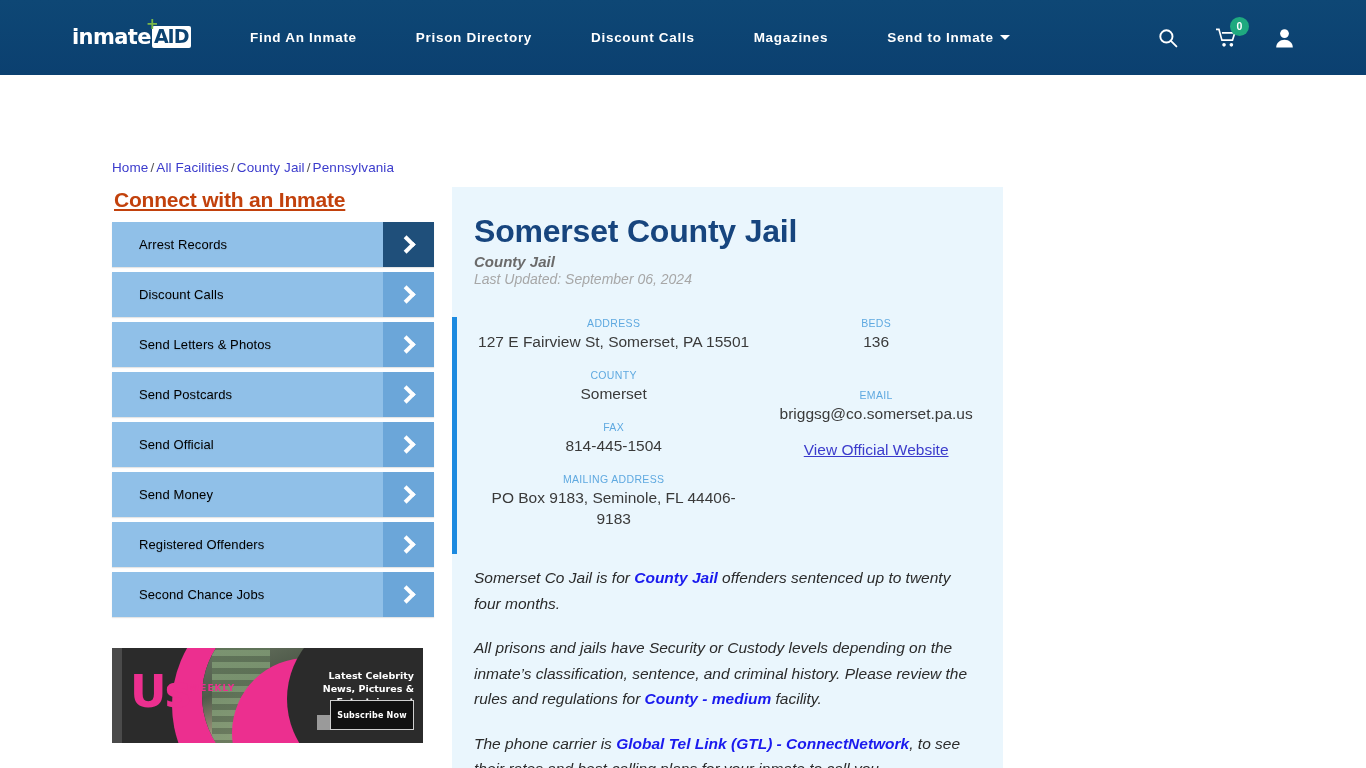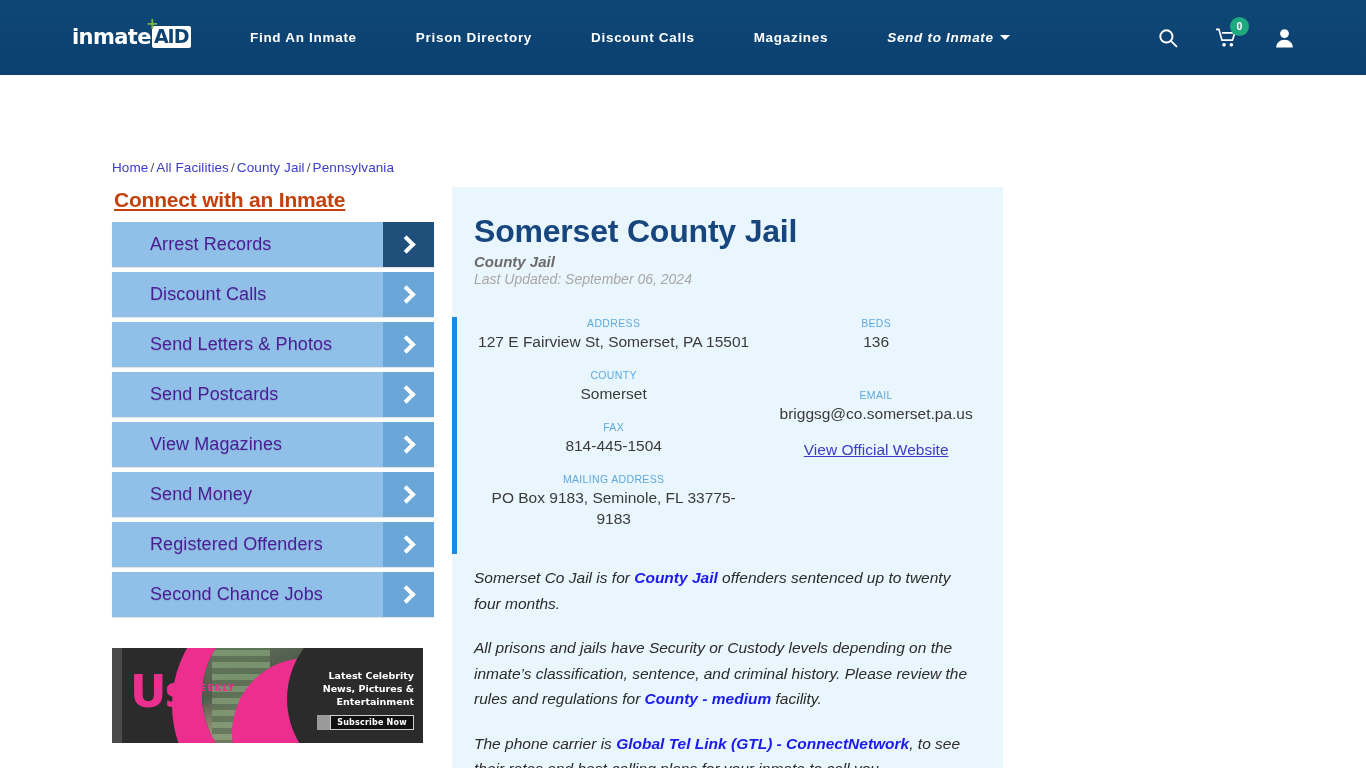--- a/index.html
+++ b/index.html
@@ -69,21 +69,21 @@
   .nav-item {
     color: #ffffff;
     font-size: 13.5px;
     font-weight: bold;
     letter-spacing: 0.7px;
     margin-right: 59px;
     white-space: nowrap;
     cursor: pointer;
     font-family: "Liberation Sans", sans-serif;
   }
-  .nav-item.with-caret { margin-right: 0; font-style: italic; }
+  .nav-item.with-caret { margin-right: 0; }
   .caret {
     display: inline-block;
     margin-left: 6px;
     width: 0; height: 0;
     border-left: 5px solid transparent;
     border-right: 5px solid transparent;
     border-top: 5px solid #ffffff;
     vertical-align: middle;
     position: relative;
     top: -1px;
@@ -139,23 +139,23 @@
     width: 322px;
     height: 45px;
     margin-bottom: 5px;
     background: #90c0e8;
     display: flex;
     align-items: center;
     cursor: pointer;
     box-shadow: 0 1px 1px rgba(0,0,0,0.10);
   }
   .side-btn .label {
-    color: #4c1d95;
-    font-size: 18px;
-    padding-left: 38px;
+    color: #000000;
+    font-size: 13px;
+    padding-left: 27px;
     letter-spacing: 0.1px;
     text-shadow: 0 1px 1px rgba(0,0,0,0.10);
   }
   .side-btn .chev-box {
     position: absolute;
     right: 0; top: 0;
     width: 51px; height: 45px;
     background: #6ba6d9;
     display: flex; align-items: center; justify-content: center;
   }
@@ -245,21 +245,21 @@
     color: #ffffff;
     font-size: 9.5px;
     font-weight: bold;
     line-height: 13px;
     z-index: 5;
     font-family: "DejaVu Sans", sans-serif;
   }
   .ad-cta {
     position: absolute;
     right: 9px; bottom: 13px;
-    width: 84px; height: 15px;
+    width: 84px; height: 30px;
     background: #111111;
     border: 1px solid #cfcfcf;
     color: #ffffff;
     font-size: 8px;
     font-weight: bold;
     display: flex; align-items: center; justify-content: center;
     letter-spacing: .2px;
     z-index: 5;
     cursor: pointer;
     font-family: "DejaVu Sans", sans-serif;
@@ -427,21 +427,21 @@
           <i class="chev"></i>
         </span>
     </div>
     <div class="side-btn">
       <span class="label">Send Postcards</span>
       <span class="chev-box">
           <i class="chev"></i>
         </span>
     </div>
     <div class="side-btn">
-      <span class="label">View Magazines</span>
+      <span class="label">Send Official</span>
       <span class="chev-box">
           <i class="chev"></i>
         </span>
     </div>
     <div class="side-btn">
       <span class="label">Send Money</span>
       <span class="chev-box">
           <i class="chev"></i>
         </span>
     </div>
@@ -493,21 +493,21 @@
           <div class="info-field">
             <div class="info-label">COUNTY</div>
             <div class="info-value">Somerset</div>
           </div>
           <div class="info-field">
             <div class="info-label">FAX</div>
             <div class="info-value">814-445-1504</div>
           </div>
           <div class="info-field">
             <div class="info-label">MAILING ADDRESS</div>
-            <div class="info-value">PO Box 9183, Seminole, FL 33775-9183</div>
+            <div class="info-value">PO Box 9183, Seminole, FL 44406-9183</div>
           </div>
         </div>
 
         <div class="info-col right">
           <div class="info-field gap-lg">
             <div class="info-label">BEDS</div>
             <div class="info-value">136</div>
           </div>
           <div class="info-field">
             <div class="info-label">EMAIL</div>

